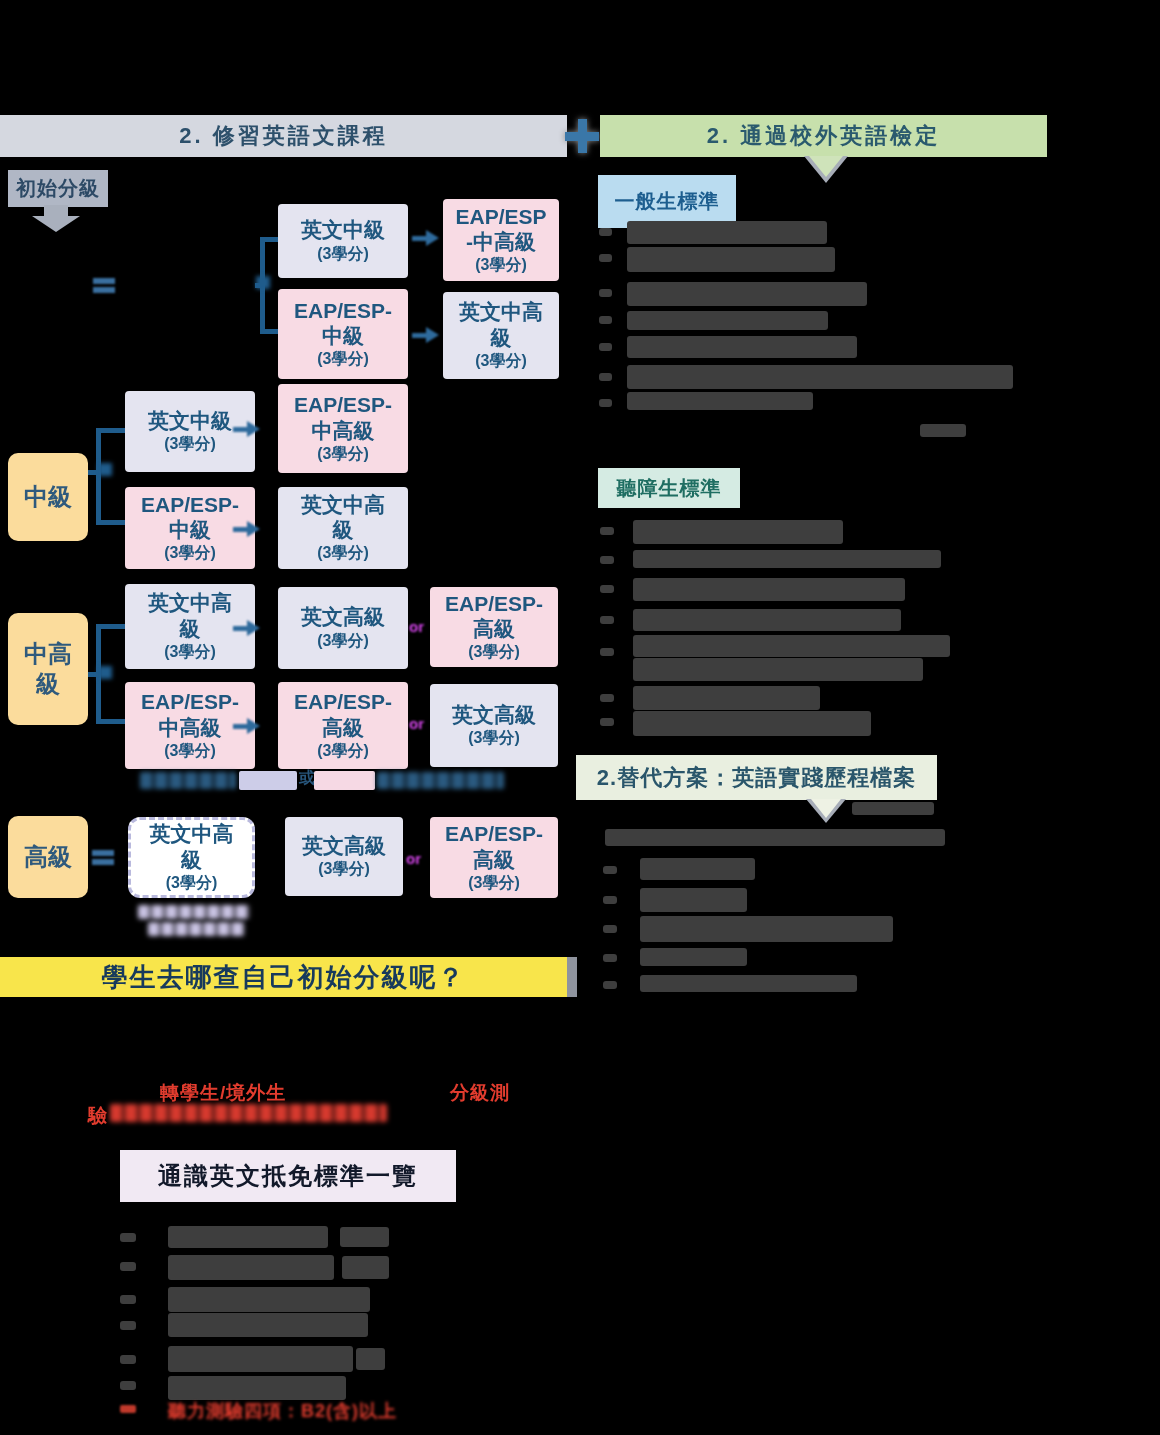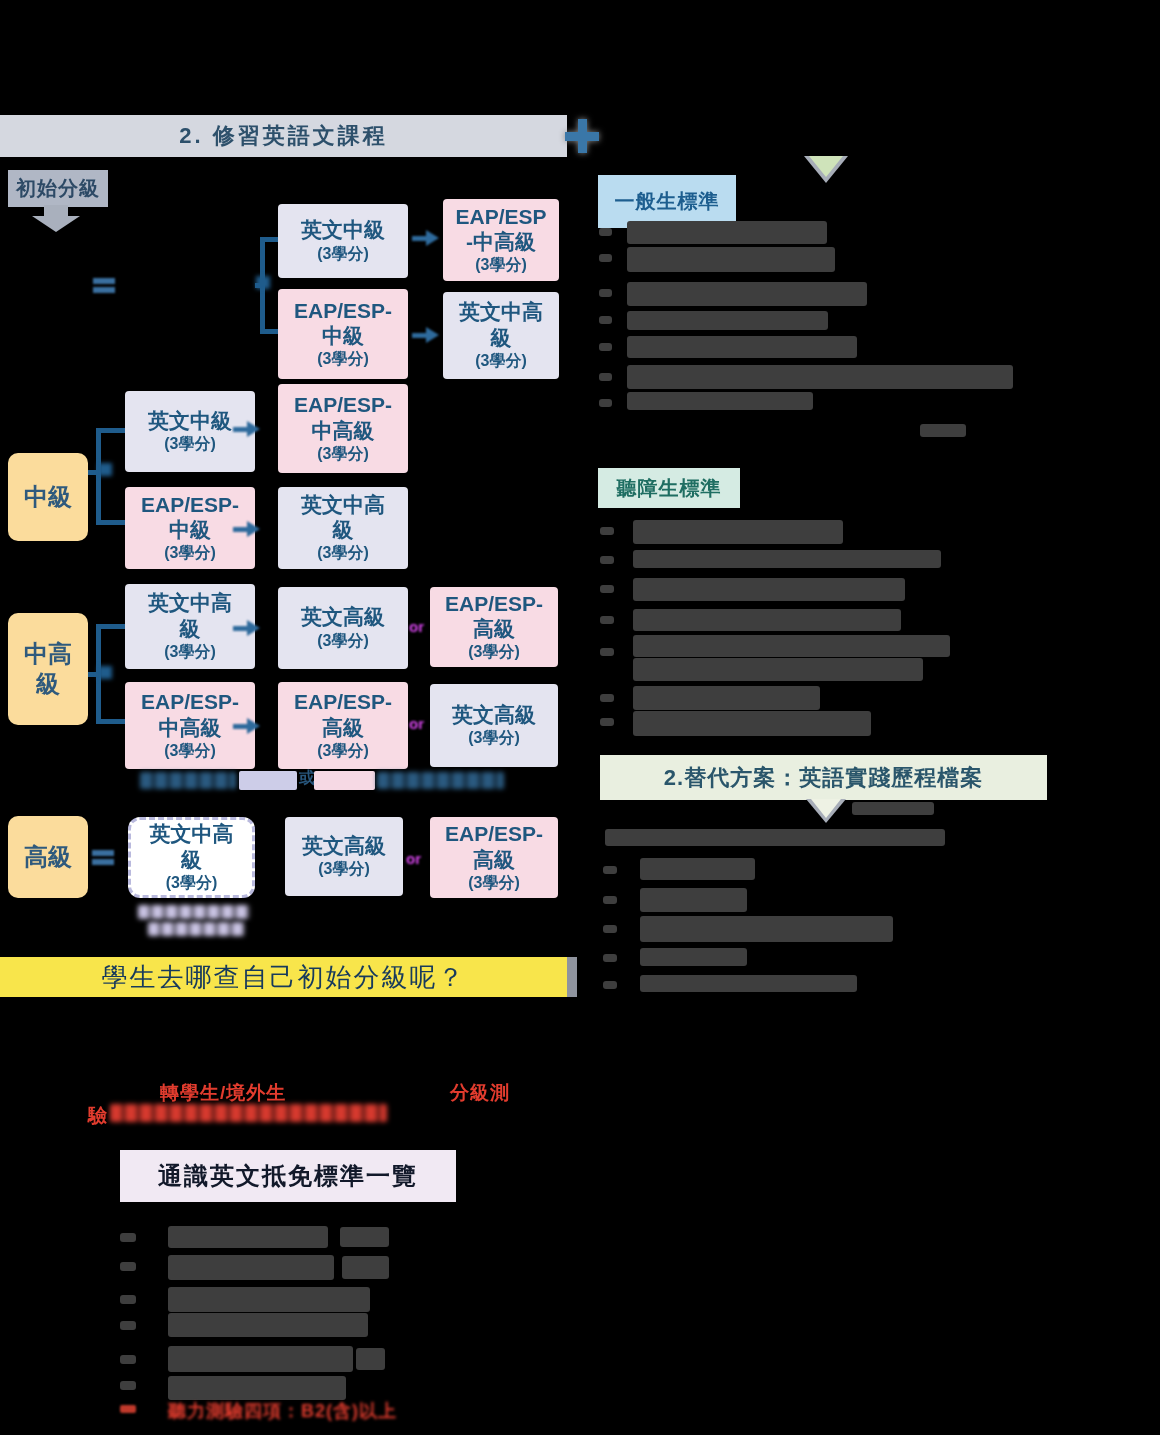--- a/index.html
+++ b/index.html
@@ -43,37 +43,40 @@
   .tri{position:absolute;width:0;height:0;}
   
   .rd{position:absolute;background:#3e3e3e;border-radius:3px;filter:blur(.6px);}
   .bl{position:absolute;border-radius:2px;filter:blur(2.5px);}
   .bl-navy{background:repeating-linear-gradient(90deg,#2a5a80 0 12px,rgba(42,90,128,.3) 12px 15px);}
   .bl-red{background:repeating-linear-gradient(90deg,#d6392e 0 12px,rgba(214,57,46,.3) 12px 15px);}
   .bl-lav{background:repeating-linear-gradient(90deg,#c9c3e3 0 11px,rgba(201,195,227,.3) 11px 14px);}
   .sw{position:absolute;height:19px;border-radius:2px;}
   
   .banner{position:absolute;background:#f8e54b;display:flex;align-items:center;justify-content:center;
-          font-weight:normal;font-size:26px;letter-spacing:2px;color:#173a5c;box-shadow:10px 0 0 0 #8f949e;}
+          font-weight:bold;font-size:26px;letter-spacing:2px;color:#173a5c;box-shadow:10px 0 0 0 #8f949e;}
   .waiver{position:absolute;background:#f1e9f3;display:flex;align-items:center;justify-content:center;
           font-weight:bold;font-size:24px;letter-spacing:2px;color:#12192a;}
   .redtx{position:absolute;font-weight:bold;font-size:19px;color:#e23c2e;letter-spacing:1px;}
   .redblur{filter:blur(1.6px);}
 </style>
 </head>
 <body>
 
 <div id="canvas">
 
   <div class="hdr hdr-gray" style="left:0;top:115px;width:567px;height:42px">
     <span>2. 修習英語文課程</span>
   </div>
   <div class="abs" style="left:564px;top:118px;width:36px;height:36px;filter:drop-shadow(0 0 3px #888);">
     <div class="abs" style="left:14px;top:1px;width:9px;height:34px;background:#3a77a8;"></div>
     <div class="abs" style="left:1px;top:14px;width:34px;height:9px;background:#3a77a8;"></div>
+  </div>
+  <div class="hdr hdr-green" style="left:600px;top:115px;width:447px;height:42px">
+    <span>2. 通過校外英語檢定</span>
   </div>
   <div class="tri" style="left:804px;top:156px;border-left:22px solid transparent;border-right:22px solid transparent;border-top:27px solid #a7adb8;"></div>
   <div class="tri" style="left:809px;top:156px;border-left:17px solid transparent;border-right:17px solid transparent;border-top:21px solid #cfe3ba;"></div>
 
   <div class="tag tag-gray" style="left:8px;top:170px;width:100px;height:37px">
     <span>初始分級</span>
   </div>
   <div class="abs" style="left:44px;top:205px;width:24px;height:12px;background:#a9b0bd;"></div>
   <div class="tri" style="left:32px;top:216px;border-left:24px solid transparent;border-right:24px solid transparent;border-top:16px solid #a9b0bd;"></div>
 
@@ -257,21 +260,21 @@
   <div class="rd" style="left:600px;top:616px;width:14px;height:8px"></div>
   <div class="rd" style="left:633px;top:609px;width:268px;height:22px"></div>
   <div class="rd" style="left:600px;top:648px;width:14px;height:8px"></div>
   <div class="rd" style="left:633px;top:635px;width:317px;height:22px"></div>
   <div class="rd" style="left:633px;top:658px;width:290px;height:23px"></div>
   <div class="rd" style="left:600px;top:694px;width:14px;height:8px"></div>
   <div class="rd" style="left:633px;top:686px;width:187px;height:24px"></div>
   <div class="rd" style="left:600px;top:718px;width:14px;height:8px"></div>
   <div class="rd" style="left:633px;top:711px;width:238px;height:25px"></div>
 
-  <div class="hdr hdr-alt" style="left:600px;top:755px;width:447px;height:45px">
+  <div class="hdr hdr-alt" style="left:576px;top:755px;width:361px;height:45px">
     <span>2.替代方案：英語實踐歷程檔案</span>
   </div>
   <div class="tri" style="left:806px;top:799px;border-left:20px solid transparent;border-right:20px solid transparent;border-top:24px solid #a7adb8;"></div>
   <div class="tri" style="left:811px;top:799px;border-left:15px solid transparent;border-right:15px solid transparent;border-top:19px solid #eef2e4;"></div>
   <div class="rd" style="left:852px;top:802px;width:82px;height:13px"></div>
   <div class="rd" style="left:605px;top:829px;width:340px;height:17px"></div>
   <div class="rd" style="left:603px;top:866px;width:14px;height:8px"></div>
   <div class="rd" style="left:640px;top:858px;width:115px;height:22px"></div>
   <div class="rd" style="left:603px;top:896px;width:14px;height:8px"></div>
   <div class="rd" style="left:640px;top:888px;width:107px;height:24px"></div>

